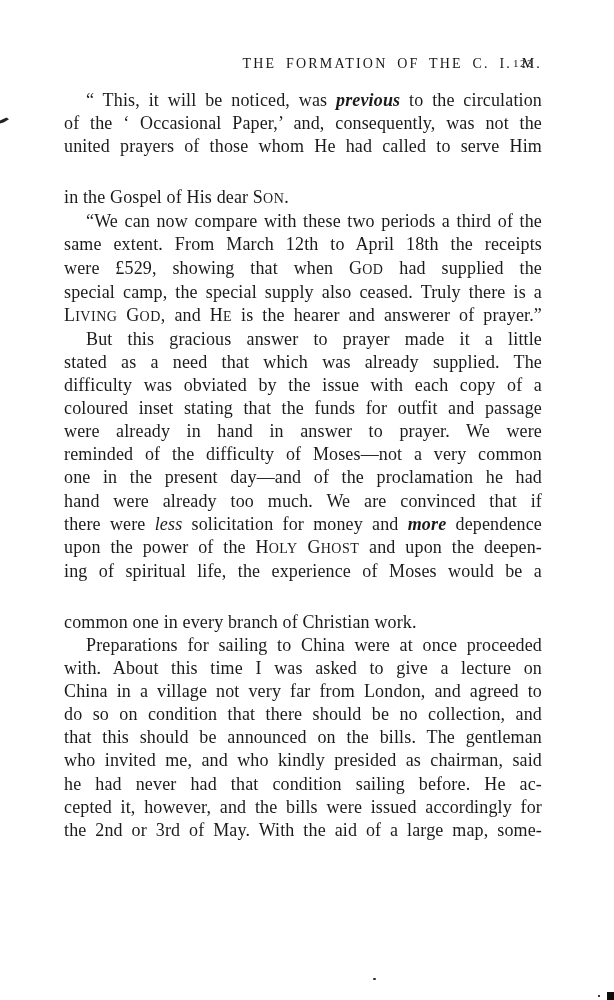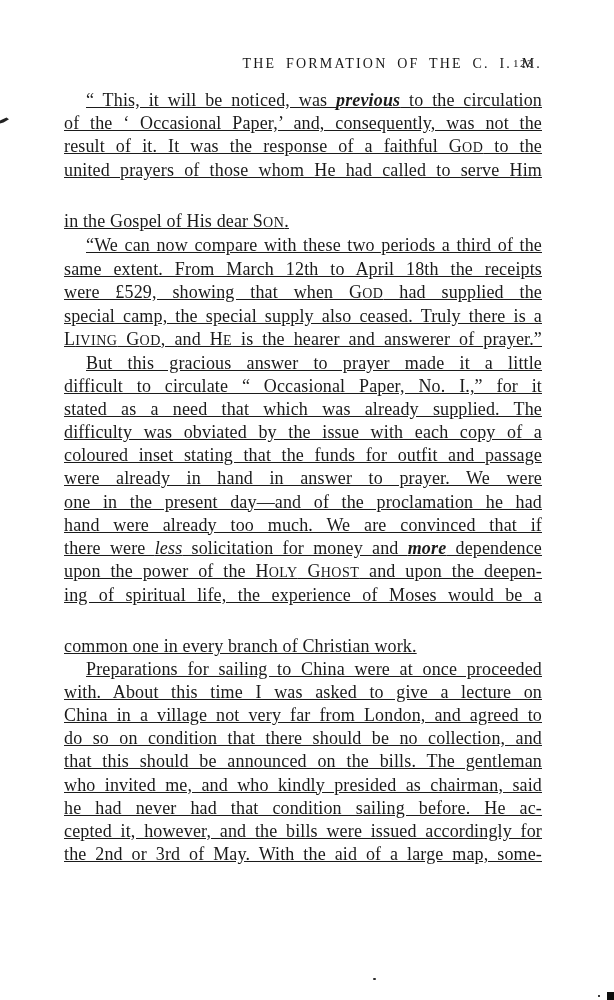--- a/index.html
+++ b/index.html
@@ -41,21 +41,21 @@
   .text-block {
     position: absolute;
     left: 64px;
     top: 89px;
     width: 478px;
     font-size: 18px;
     line-height: 23.1px;
     letter-spacing: 0.15px;
     color: #1b1b1b;
   }
-  .paragraph { margin: 0; text-decoration: underline; }
+  .paragraph { margin: 0; }
   .line {
     text-align: justify;
     text-align-last: justify;
   }
   .line.flush { text-align-last: left; margin-top: 28px; }
   .line.indent { padding-left: 22px; }
   .sc { font-size: 0.78em; letter-spacing: 0.5px; }
   i.bi { font-weight: bold; }
 
   
@@ -80,38 +80,37 @@
 
   <div class="running-header">
     <span>THE FORMATION OF THE C. I. M.</span>
     <span class="pagenum">123</span>
   </div>
 
   <div class="text-block">
       <div class="paragraph">
         <div class="line indent">“ This, it will be noticed, was <i class="bi">previous</i> to the circulation</div>
         <div class="line">of the ‘ Occasional Paper,’ and, consequently, was not the</div>
-        <div class="line">result of it.  It was the response of a faithful G<span class="sc">OD</span> to the</div>
         <div class="line">united prayers of those whom He had called to serve Him</div>
         <div class="line flush">in the Gospel of His dear S<span class="sc">ON</span>.</div>
       </div>
       <div class="paragraph">
         <div class="line indent">“We can now compare with these two periods a third of the</div>
         <div class="line">same extent.  From March 12th to April 18th the receipts</div>
         <div class="line">were £529, showing that when G<span class="sc">OD</span> had supplied the</div>
         <div class="line">special camp, the special supply also ceased.  Truly there is a</div>
         <div class="line">L<span class="sc">IVING</span> G<span class="sc">OD</span>, and H<span class="sc">E</span> is the hearer and answerer of prayer.”</div>
       </div>
       <div class="paragraph">
         <div class="line indent">But this gracious answer to prayer made it a little</div>
-        <div class="line">difficult to circulate “ Occasional Paper, No. I.,” for it</div>
         <div class="line">stated as a need that which was already supplied.  The</div>
         <div class="line">difficulty was obviated by the issue with each copy of a</div>
         <div class="line">coloured inset stating that the funds for outfit and passage</div>
         <div class="line">were already in hand in answer to prayer.  We were</div>
+        <div class="line">reminded of the difficulty of Moses—not a very common</div>
         <div class="line">one in the present day—and of the proclamation he had</div>
         <div class="line">hand were already too much.  We are convinced that if</div>
         <div class="line">there were <i>less</i> solicitation for money and <i class="bi">more</i> dependence</div>
         <div class="line">upon the power of the H<span class="sc">OLY</span> G<span class="sc">HOST</span> and upon the deepen-</div>
         <div class="line">ing of spiritual life, the experience of Moses would be a</div>
         <div class="line flush">common one in every branch of Christian work.</div>
       </div>
       <div class="paragraph">
         <div class="line indent">Preparations for sailing to China were at once proceeded</div>
         <div class="line">with.  About this time I was asked to give a lecture on</div>

